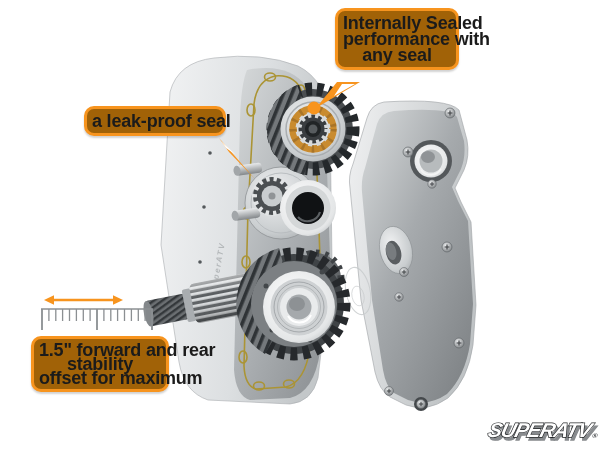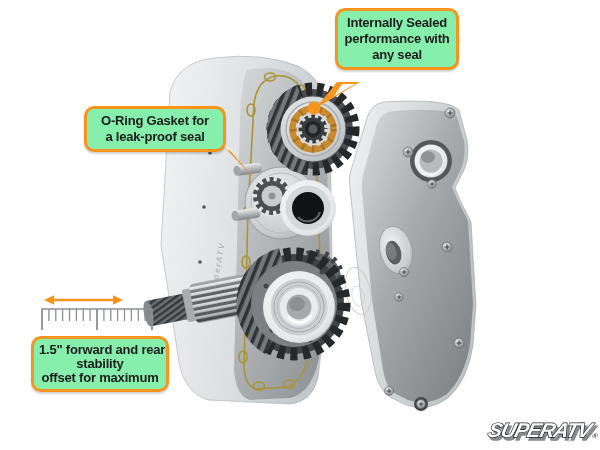--- a/index.html
+++ b/index.html
@@ -1,21 +1,21 @@
 <!DOCTYPE html>
 <html style="--accent-orange: #F7941E; --gasket-gold: #AB9434; --seal-orange: #C98B2F; --text-dark: #1B1B1B; --background: #FFFFFF;"><head>
 <meta charset="utf-8">
 <style>
   html,body{margin:0;padding:0;background:#fff;}
   .stage{position:relative;width:600px;height:450px;background:var(--background,#fff);overflow:hidden;
          font-family:"Liberation Sans",sans-serif;}
   .stage svg{position:absolute;left:0;top:0;}
-  .callout{position:absolute;box-sizing:border-box;background:#86efac;
+  .callout{position:absolute;box-sizing:border-box;background:#a16207;
            border:3px solid var(--accent-orange,#F7941E);border-radius:10px;
-           color:var(--text-dark,#1b1b1b);font-weight:700;font-size:13px;line-height:16px;
+           color:var(--text-dark,#1b1b1b);font-weight:700;font-size:18px;line-height:16px;
            text-align:center;letter-spacing:-0.2px;padding:4px 5px;
            box-shadow:0 2px 2px rgba(0,0,0,.18);}
   .callout .ln{display:block;white-space:nowrap;}
   #co-drive{left:335px;top:8px;width:124px;}
   #co-oring{left:84px;top:106px;width:142px;}
   #co-offset{left:31px;top:336px;width:138px;line-height:14px;padding:4px 5px;}
   .orange-fill{fill:var(--accent-orange,#F7941E);}
   .orange-stroke{stroke:var(--accent-orange,#F7941E);}
   .gold{stroke:var(--gasket-gold,#AB9434);fill:none;}
   .logo-main{font-family:"Liberation Sans",sans-serif;font-style:italic;font-weight:900;font-size:20px;
@@ -263,21 +263,20 @@
     </g>
   </g>
 </svg>
 
 <div class="callout" id="co-drive">
   <span class="ln">Internally Sealed</span>
   <span class="ln">performance with</span>
   <span class="ln">any seal</span>
 </div>
 <div class="callout" id="co-oring">
-  <span class="ln">O-Ring Gasket for</span>
   <span class="ln">a leak-proof seal</span>
 </div>
 <div class="callout" id="co-offset">
   <span class="ln">1.5" forward and rear</span>
   <span class="ln">stability</span>
   <span class="ln">offset for maximum</span>
 </div>
 
 </div>
 

